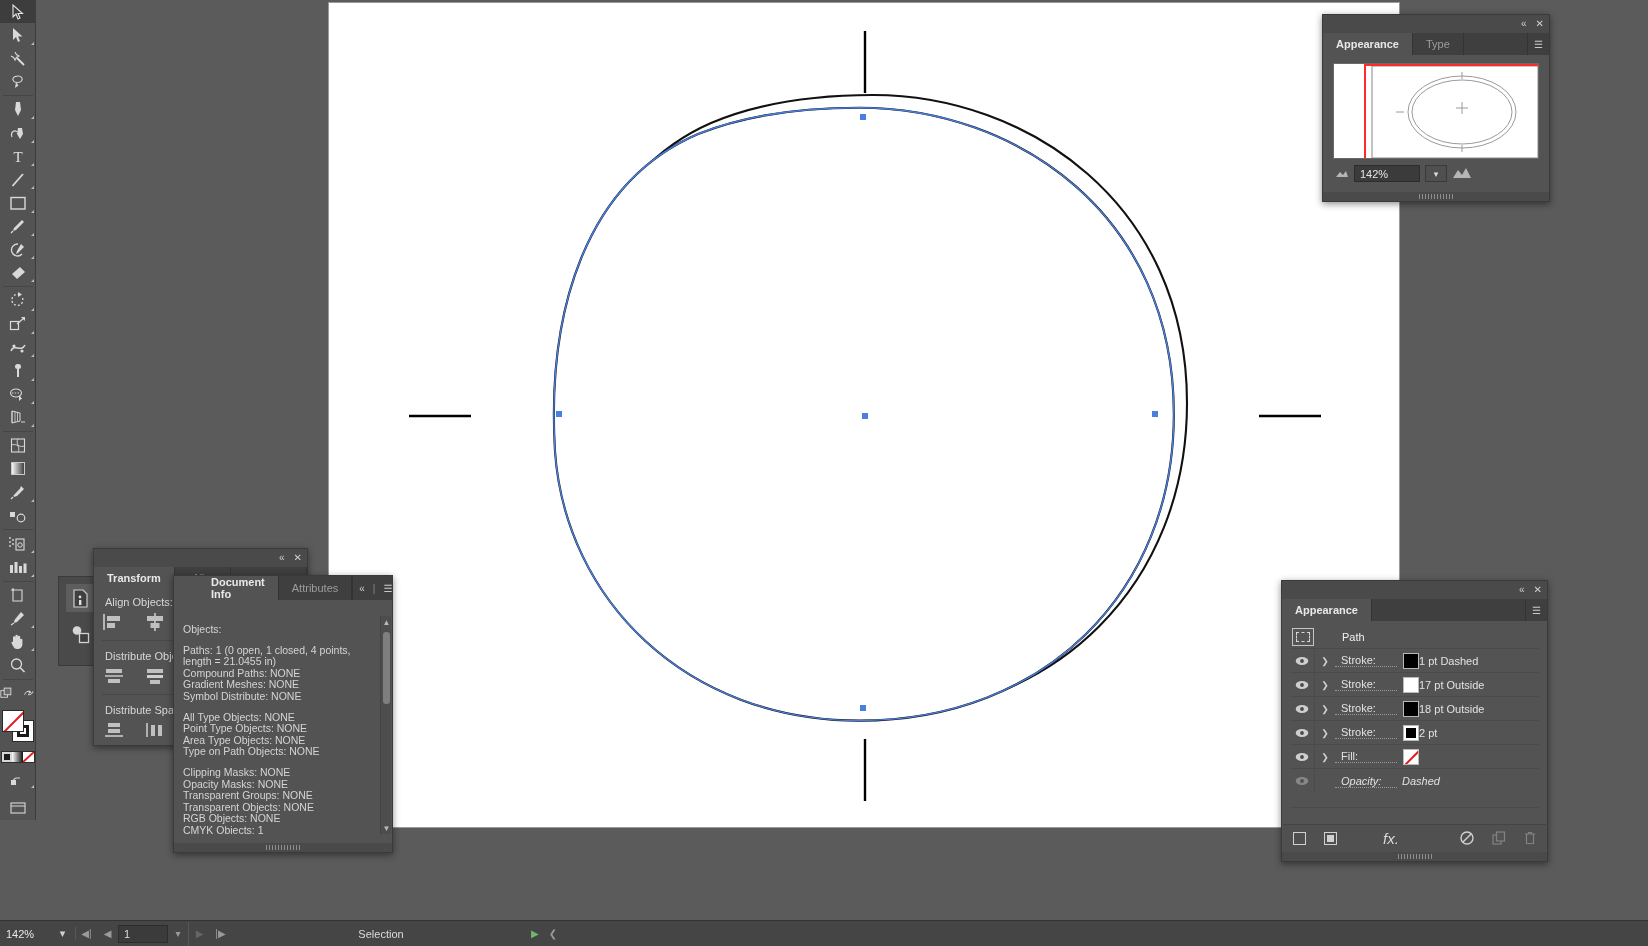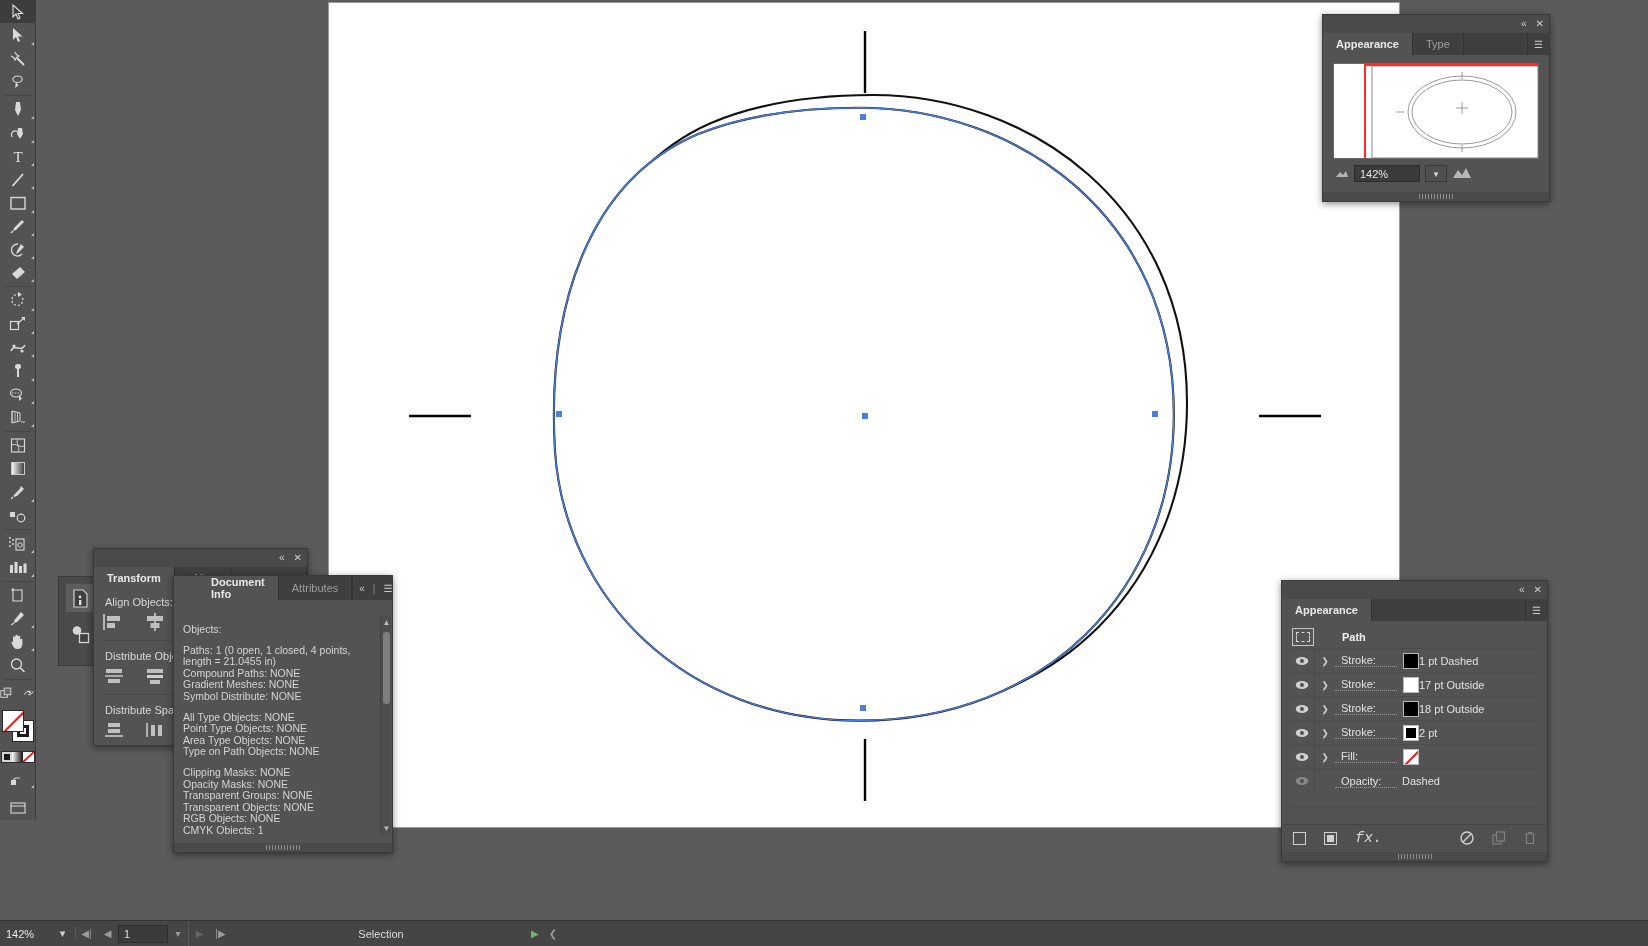--- a/index.html
+++ b/index.html
@@ -239,39 +239,39 @@
   }
   .arow .val { color:#e2e2e2; }
   .arow.header .pathicon {
     width:22px; height:18px; margin-left:2px; border:1px solid #c5c5c5;
     position:relative; background:#555;
   }
   .arow.header .pathicon:after {
     content:""; position:absolute; left:3px; top:3px; right:3px; bottom:3px;
     border:1px dashed #d8d8d8;
   }
-  .arow.header .ptitle { padding-left:28px; font-weight:bold; color:#efefef; }
+  .arow.header .ptitle { padding-left:28px; font-weight:normal; color:#efefef; }
 
   #app-empty {
     position:absolute; left:8px; right:8px; top:226px; bottom:38px;
     border-top:1px solid #4b4b4b;
   }
   #app-foot {
     position:absolute; left:1px; right:1px; bottom:9px; height:28px;
     background:#505050; border-top:1px solid #444;
     display:flex; align-items:center; padding:0 10px; gap:18px; color:#d3d3d3;
   }
   #app-foot .spacer { flex:1; }
   .fticon { display:flex; align-items:center; justify-content:center; }
   .fticon.sq { width:13px; height:13px; border:1.6px solid #d0d0d0; }
   .fticon.sqf { width:13px; height:13px; border:1.6px solid #d0d0d0; position:relative; }
   .fticon.sqf:after {
     content:""; position:absolute; left:2px; top:2px; right:2px; bottom:2px; background:#d0d0d0;
   }
-  .fx { font-family:Liberation Mono, monospace; font-style:italic; font-size:15px; color:#d8d8d8; }
+  .fx { font-family:Liberation Sans, sans-serif; font-style:italic; font-size:15px; color:#d8d8d8;margin-left:28px; }
   .dimmed { opacity:.38; }
 </style>
 </head>
 <body>
 
 <div id="app">
 
   <div id="toolbar">
 
     <div class="tool active">
@@ -876,21 +876,21 @@
               <circle cx="7" cy="5" r="1.9" fill="#4a4a4a"></circle>
             </svg>
         </span>
         <span class="vsep"></span>
         <span class="tw">❯</span>
         <span class="lbl">Fill:</span>
         <span class="chip none"></span>
         <span class="val"></span>
       </div>
 
-      <div class="arow" style="border-bottom:none;">
+      <div class="arow" style="border-bottom:none;font-style:italic;">
         <span class="eye dim">
           <svg width="14" height="10" viewBox="0 0 14 10">
               <ellipse cx="7" cy="5" rx="6.3" ry="4" fill="#cfcfcf"></ellipse>
               <circle cx="7" cy="5" r="1.9" fill="#4a4a4a"></circle>
             </svg>
         </span>
         <span class="vsep"></span>
         <span class="tw"></span>
         <span class="lbl">Opacity:</span>
         <span class="val" style="padding-left:5px">Dashed</span>

